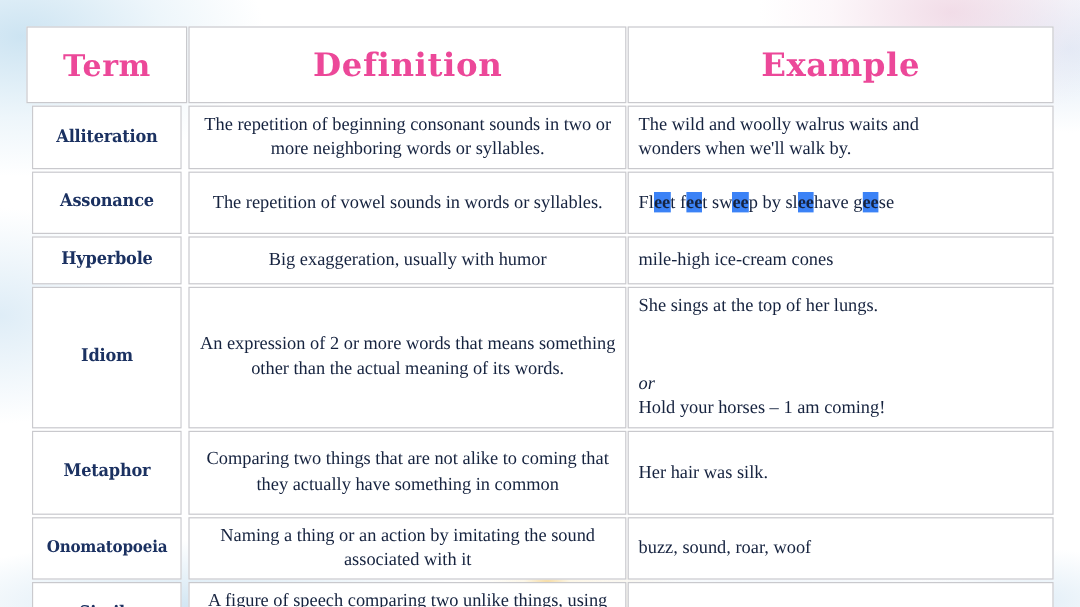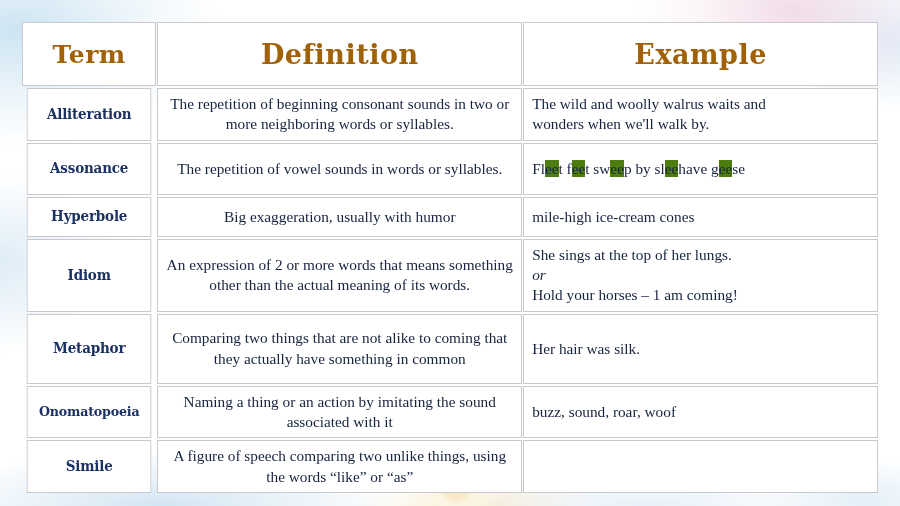--- a/index.html
+++ b/index.html
@@ -66,21 +66,21 @@
   }
   col.c-term   { width: 134px; }
   col.c-def    { width: 364px; }
   col.c-ex     { width: 354px; }
 
   
   th.head {
     height: 52px;
     padding: 0;
     text-align: center;
-    color: #a16207;
+    color: #ec4899;
     font-family: "DejaVu Serif", "Liberation Serif", serif;
     font-weight: 700;
     font-size: 27px;
     letter-spacing: 0.5px;
     line-height: 1;
   }
   th.head.term-head { font-size: 25px; }
 
   
   td.term {
@@ -106,22 +106,22 @@
     padding-right: 6px;
   }
 
   
   td.ex {
     color: #16233f;
     font-family: "Liberation Serif", serif;
     font-size: 15.3px;
     line-height: 1.33;
   }
-  td.ex .italic-or { font-style: italic; }
-  td.ex .hl { background: #4d7c0f; }
+  td.ex .italic-or { font-style: italic; margin-top: 45px; }
+  td.ex .hl { background: #3b82f6; font-weight: bold; }
 
   .nowrap-line { display: block; }
 
   
   tr.r-alliteration td { height: 40px; }
   tr.r-assonance    td { height: 40px; }
   tr.r-hyperbole    td { height: 28px; }
   tr.r-idiom        td { height: 58px; }
   tr.r-metaphor     td { height: 58px; }
   tr.r-onomatopoeia td { height: 38px; }

